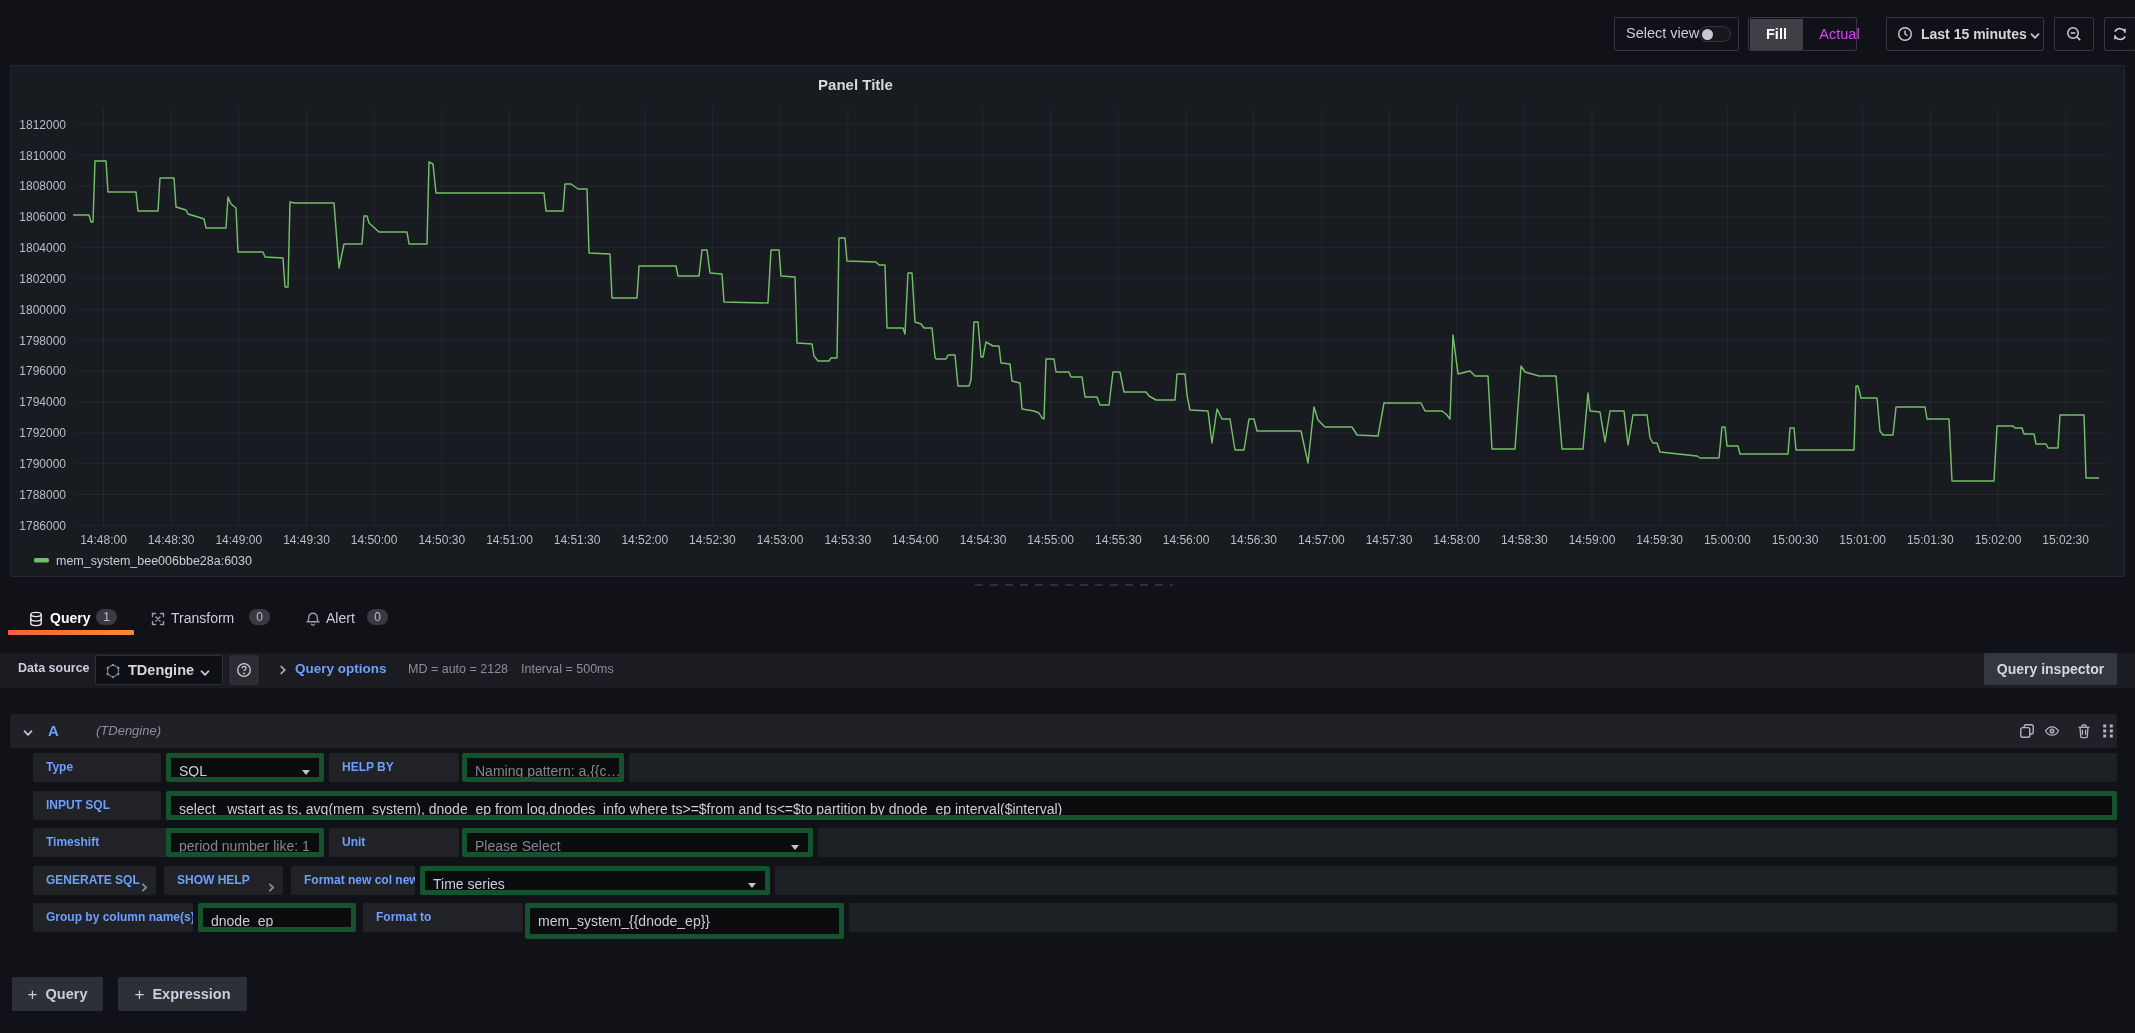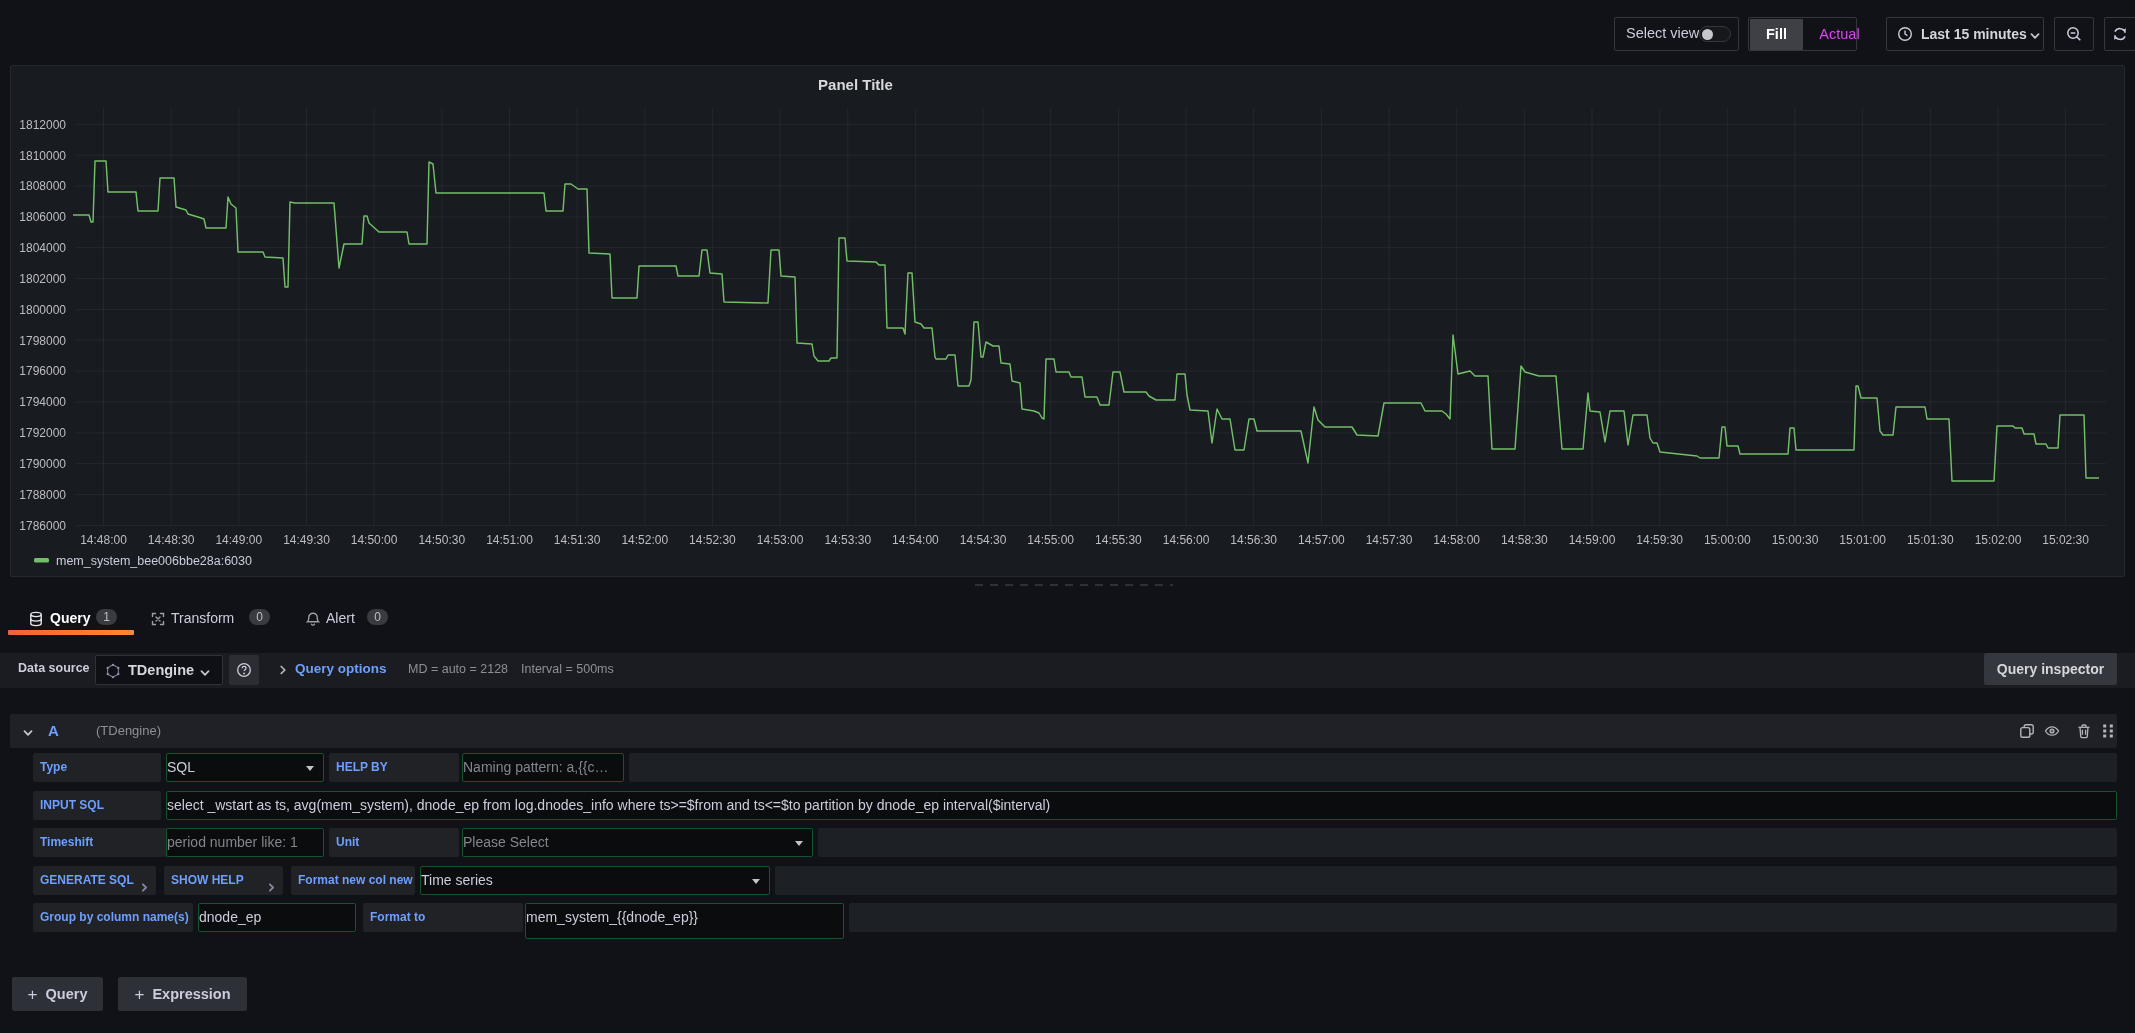--- a/index.html
+++ b/index.html
@@ -1,17 +1,17 @@
 <!DOCTYPE html>
 <html><head><meta charset="utf-8"><title>d</title><style>
 *{margin:0;padding:0;box-sizing:border-box}
 html,body{width:2135px;height:1033px;background:#111217;font-family:"Liberation Sans",sans-serif;overflow:hidden}
 .abs{position:absolute}
-.lbl{background:#202226;color:#6e9fff;font-weight:bold;font-size:12px;line-height:29px;padding-left:7px;border-radius:2px;white-space:nowrap;overflow:hidden}
-.inp{background:#0b0c0e;border:1px solid #14532d;border-radius:2px;color:#ccccdc;font-size:14px;line-height:27px;padding-left:0;white-space:nowrap;overflow:hidden}
+.lbl{background:#202226;color:#6e9fff;font-weight:bold;font-size:12px;line-height:29px;padding-left:13px;border-radius:2px;white-space:nowrap;overflow:hidden}
+.inp{background:#0b0c0e;border:5px solid #14532d;border-radius:2px;color:#ccccdc;font-size:14px;line-height:27px;padding-left:8px;white-space:nowrap;overflow:hidden}
 .ph{color:#84858d}
 .sel-caret{position:absolute;right:9px;top:12px;width:0;height:0;border-left:4.5px solid transparent;border-right:4.5px solid transparent;border-top:5px solid #c3c4cb}
 .tbtn{position:absolute;top:17px;height:34px;border:1px solid #35373e;border-radius:2px;background:transparent;color:#ccccdc;font-size:14.5px}
 </style></head><body>
 <div class="tbtn" style="left:1614px;width:125px">
     <span class="abs" style="left:11px;top:7px">Select view</span>
     <span class="abs" style="left:84px;top:8px;width:32px;height:16px;background:#17181c;border:1px solid #35373e;border-radius:9px"></span>
     <span class="abs" style="left:87px;top:11px;width:11px;height:11px;background:#c7c8cd;border-radius:50%"></span>
   </div>
 <div class="tbtn" style="left:1748px;width:109px">
@@ -209,21 +209,21 @@
     </svg></div>
 <div class="abs" style="left:295px;top:661px;color:#6e9fff;font-size:13.5px;font-weight:bold">Query options</div>
 <div class="abs" style="left:408px;top:662px;color:#8e8f96;font-size:12.5px">MD = auto = 2128</div>
 <div class="abs" style="left:521px;top:662px;color:#8e8f96;font-size:12.5px">Interval = 500ms</div>
 <div class="abs" style="left:1984px;top:653px;width:133px;height:32px;background:#35373e;border-radius:2px;color:#d5d6dc;font-size:14px;font-weight:bold;text-align:center;line-height:32px">Query inspector</div>
 <div class="abs" style="left:10px;top:714px;width:2107px;height:34px;background:#1f2126;border-radius:2px">
     <span class="abs" style="left:12px;top:11px"><svg width="12" height="12" viewBox="0 0 12 12" xmlns="http://www.w3.org/2000/svg">
         <polyline points="2.5,4.2 6,7.8 9.5,4.2" fill="none" stroke="#c3c4cb" stroke-width="1.8" stroke-linecap="round" stroke-linejoin="round"></polyline>
       </svg></span>
     <span class="abs" style="left:38px;top:8px;color:#6e9fff;font-size:15px;font-weight:bold">A</span>
-    <span class="abs" style="left:86px;top:9px;color:#8e8f96;font-size:13px;">(TDengine)</span>
+    <span class="abs" style="left:86px;top:9px;color:#8e8f96;font-size:13px;font-style:italic">(TDengine)</span>
     <span class="abs" style="left:2009px;top:9px"><svg width="16" height="16" viewBox="0 0 16 16" style="" xmlns="http://www.w3.org/2000/svg">
         <g fill="none" stroke="#b3b4bc" stroke-width="1.4">
           <rect x="1.8" y="4.6" width="9" height="9.6" rx="1.8"></rect>
           <path d="M5.2 4.6V3.6a1.8 1.8 0 0 1 1.8-1.8h5.4a1.8 1.8 0 0 1 1.8 1.8v5.6a1.8 1.8 0 0 1-1.8 1.8h-1.6"></path>
         </g>
       </svg></span>
     <span class="abs" style="left:2034px;top:9px"><svg width="16" height="16" viewBox="0 0 16 16" style="" xmlns="http://www.w3.org/2000/svg">
         <g fill="none" stroke="#b3b4bc" stroke-width="1.3">
           <path d="M1.5 8s2.4-4.2 6.5-4.2S14.5 8 14.5 8s-2.4 4.2-6.5 4.2S1.5 8 1.5 8z"></path>
           <circle cx="8" cy="8" r="1.9"></circle>

